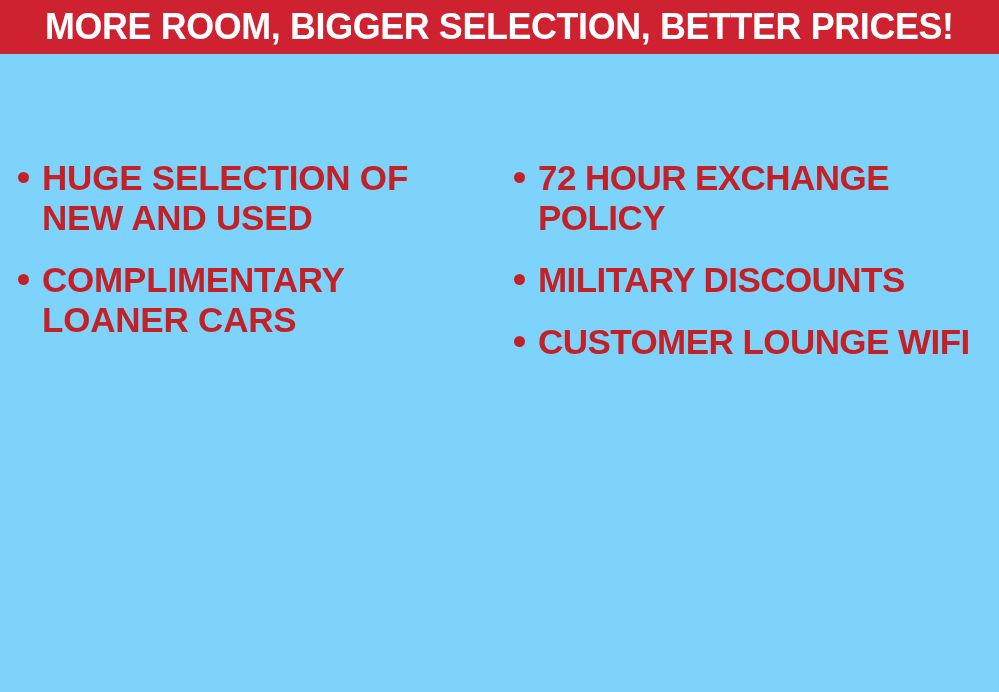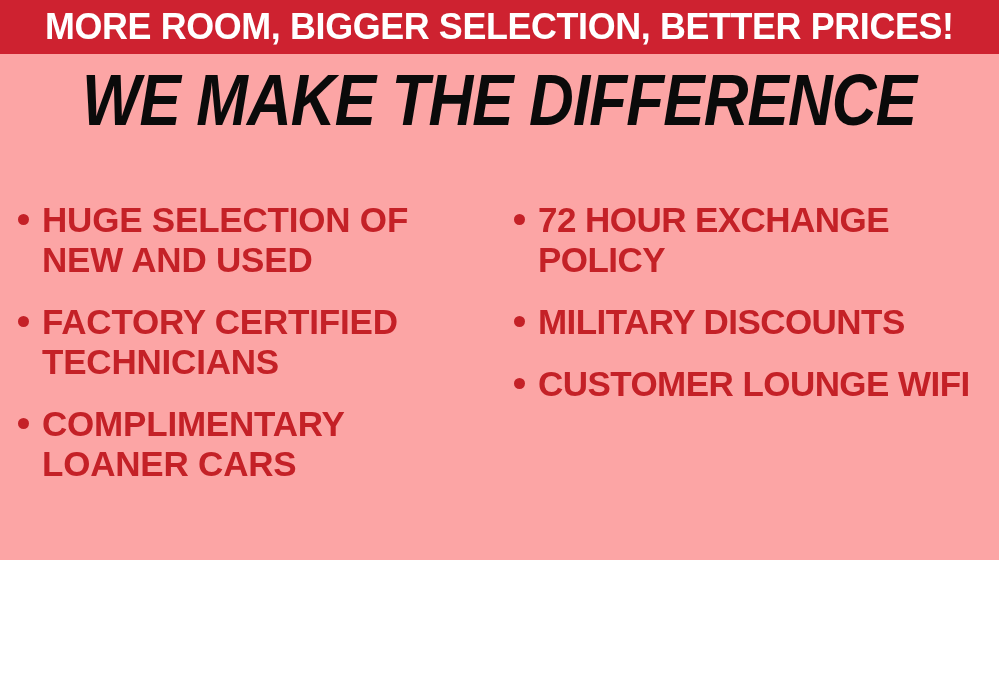--- a/index.html
+++ b/index.html
@@ -8,22 +8,22 @@
     padding: 0;
     background: #ffffff;
   }
   body {
     font-family: "Liberation Sans", sans-serif;
   }
 
   .poster {
     position: relative;
     width: 999px;
-    height: 560px;
-    background: #fca5a5;
+    height: 692px;
+    background: #7dd3fc;
     overflow: hidden;
     box-sizing: border-box;
   }
 
   
   .banner {
     position: absolute;
     left: 0;
     top: 0;
     width: 999px;
@@ -74,21 +74,20 @@
     left: 0;
     top: 158px;
     width: 999px;
     height: 534px;
     display: flex;
     flex-direction: row;
     align-items: flex-start;
   }
   .column {
     box-sizing: border-box;
-    margin-top: 42px;
   }
   .column-left {
     width: 500px;
     padding-left: 18px;
     padding-right: 4px;
   }
   .column-right {
     width: 499px;
     padding-left: 14px;
     padding-right: 0px;
@@ -127,34 +126,27 @@
 </style>
 </head>
 <body>
 
 <div class="poster">
 
   <div class="banner">
     <div class="banner-text">MORE ROOM, BIGGER SELECTION, BETTER PRICES!</div>
   </div>
 
-  <div class="headline">
-    <div class="headline-text">WE MAKE THE DIFFERENCE</div>
-  </div>
 
   <div class="columns">
 
     <div class="column column-left">
       <div class="bullet-item">
         <span class="bullet-dot"></span>
         <span class="bullet-label">HUGE SELECTION OF NEW AND USED</span>
-      </div>
-      <div class="bullet-item">
-        <span class="bullet-dot"></span>
-        <span class="bullet-label">FACTORY CERTIFIED TECHNICIANS</span>
       </div>
       <div class="bullet-item">
         <span class="bullet-dot"></span>
         <span class="bullet-label">COMPLIMENTARY LOANER CARS</span>
       </div>
     </div>
 
     <div class="column column-right">
       <div class="bullet-item">
         <span class="bullet-dot"></span>

